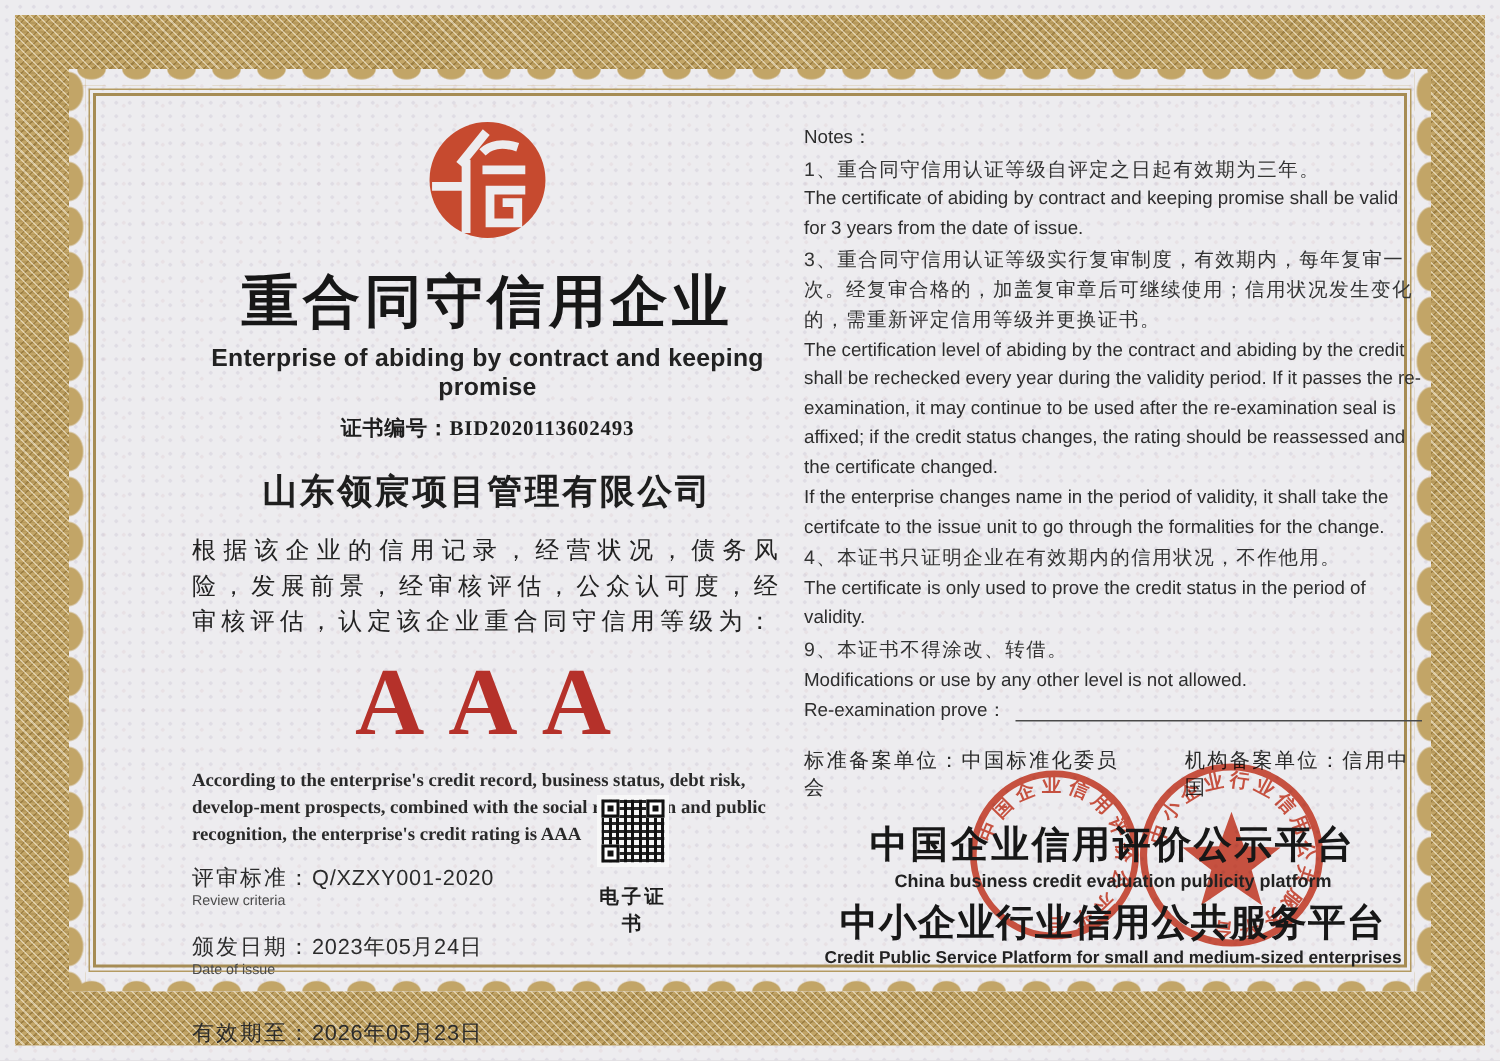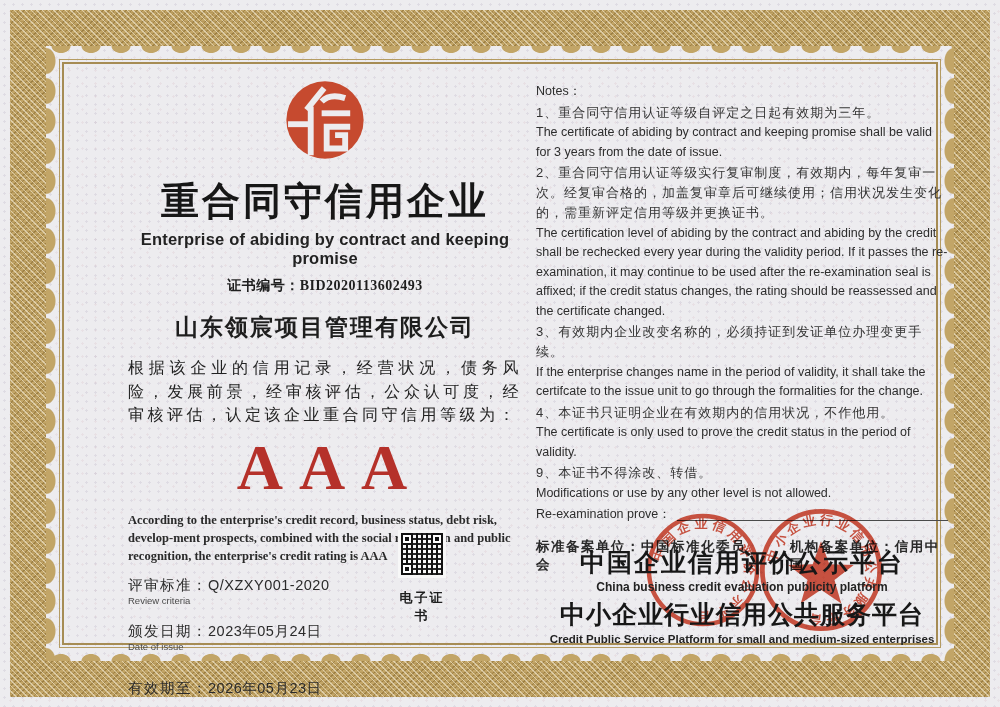--- a/index.html
+++ b/index.html
@@ -88,21 +88,21 @@
   .qr-label { margin-top:14px; font-size:13px; font-weight:700; letter-spacing:2px; }
 
   
   .right-col { position:absolute; left:536px; top:82px; width:412px; text-align:left; }
   .right-col p { margin:0 0 1px 0; }
   .n-cn { font-size:13px; line-height:1.52; color:#333; letter-spacing:1px; }
   .n-en { font-size:12.5px; line-height:1.56; color:#2d2d2d; }
   .rr-line { display:flex; align-items:flex-end; }
   .rr-line .uline { flex:1; border-bottom:1px solid #4a4a4a; margin:0 0 3px 6px; }
 
-  .registry { display:flex; gap:38px; margin-top:14px; font-size:13.5px; font-weight:700;
+  .registry { display:flex; gap:38px; margin-top:14px; font-size:13.5px; font-weight:400;
               letter-spacing:1.5px; color:#2a2a2a; }
 
   
   .platform { position:absolute; left:536px; top:546px; width:412px; text-align:center; z-index:3; }
   .pl-cn1 { font-size:25px; font-weight:800; letter-spacing:2px; color:#171717; }
   .pl-en1 { font-size:12px; font-weight:700; color:#222; margin-top:1px; }
   .pl-cn2 { font-size:25px; font-weight:800; letter-spacing:1px; color:#171717; margin-top:4px; }
   .pl-en2 { font-size:11.5px; font-weight:700; color:#222; margin-top:2px; }
 
   .seal { position:absolute; z-index:2; opacity:.88; mix-blend-mode:multiply; }
@@ -184,24 +184,23 @@
     </div>
     <div class="qr-label">电子证书</div>
   </div>
 
   <div class="right-col">
     <p class="n-en">Notes：</p>
 
     <p class="n-cn">1、重合同守信用认证等级自评定之日起有效期为三年。</p>
     <p class="n-en">The certificate of abiding by contract and keeping promise shall be valid for 3 years from the date of issue.</p>
 
-    <p class="n-cn">2、重合同守信用认证等级实行复审制度，有效期内，每年复审一次。经复审合格的，加盖复审章后可继续使用；信用状况发生变化的，需重新评定信用等级并更换证书。</p>
+    <p class="n-cn">3、重合同守信用认证等级实行复审制度，有效期内，每年复审一次。经复审合格的，加盖复审章后可继续使用；信用状况发生变化的，需重新评定信用等级并更换证书。</p>
     <p class="n-en">The certification level of abiding by the contract and abiding by the credit shall be rechecked every year during the validity period. If it passes the re-examination, it may continue to be used after the re-examination seal is affixed; if the credit status changes, the rating should be reassessed and the certificate changed.</p>
 
-    <p class="n-cn">3、有效期内企业改变名称的，必须持证到发证单位办理变更手续。</p>
     <p class="n-en">If the enterprise changes name in the period of validity, it shall take the certifcate to the issue unit to go through the formalities for the change.</p>
 
     <p class="n-cn">4、本证书只证明企业在有效期内的信用状况，不作他用。</p>
     <p class="n-en">The certificate is only used to prove the credit status in the period of validity.</p>
 
     <p class="n-cn">9、本证书不得涂改、转借。</p>
     <p class="n-en">Modifications or use by any other level is not allowed.</p>
 
     <div class="n-en rr-line">
       <span>Re-examination prove：</span>

